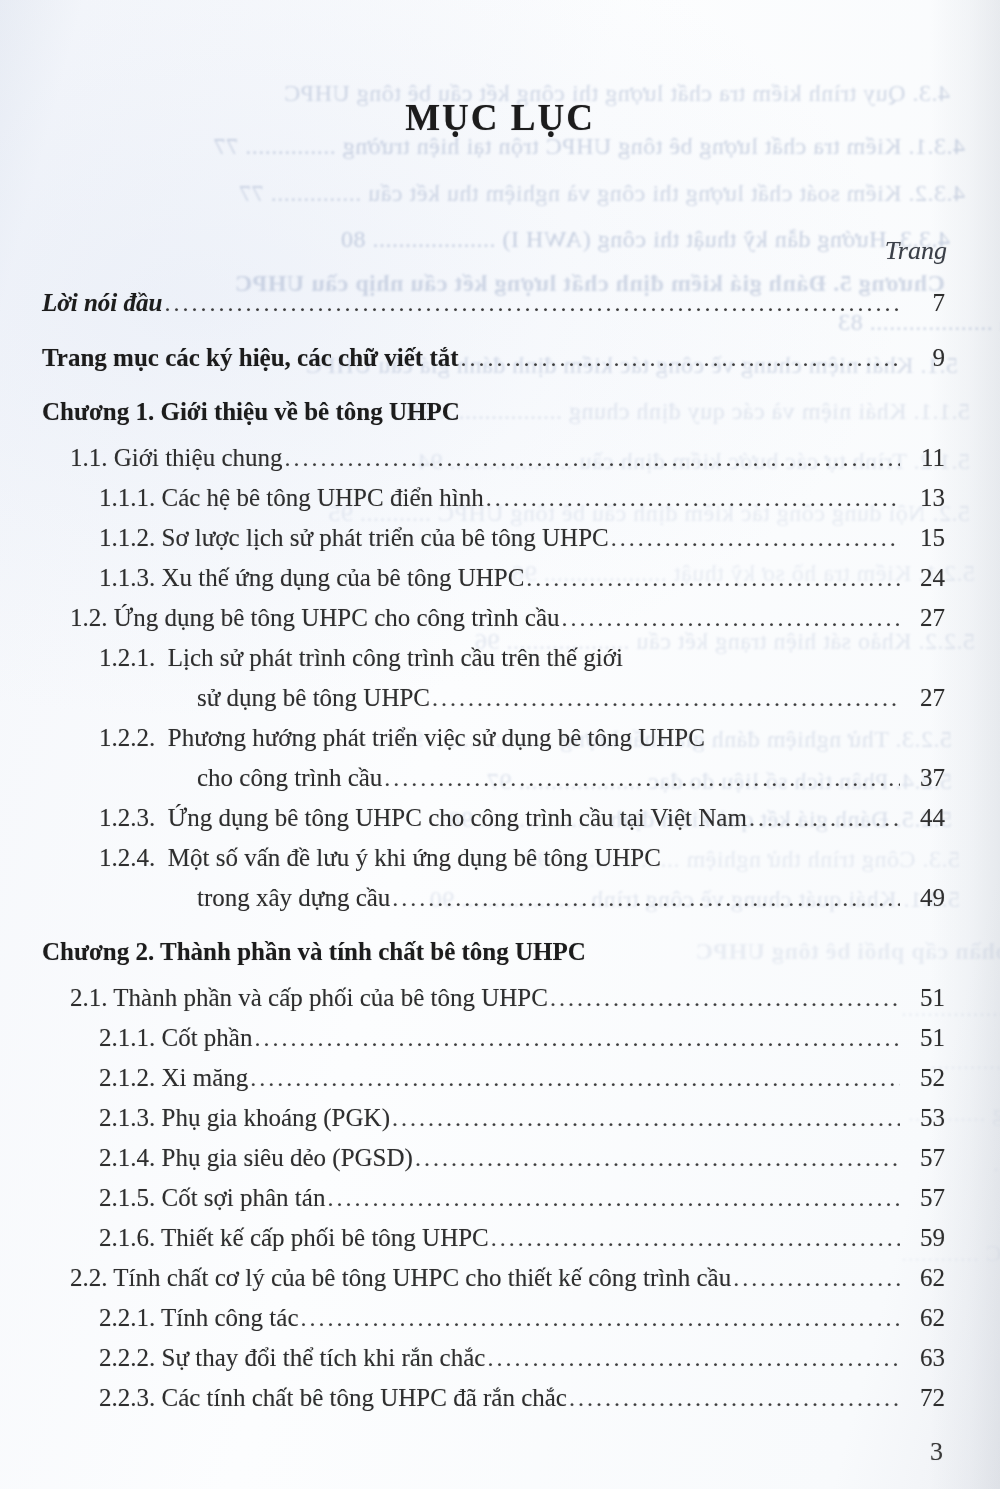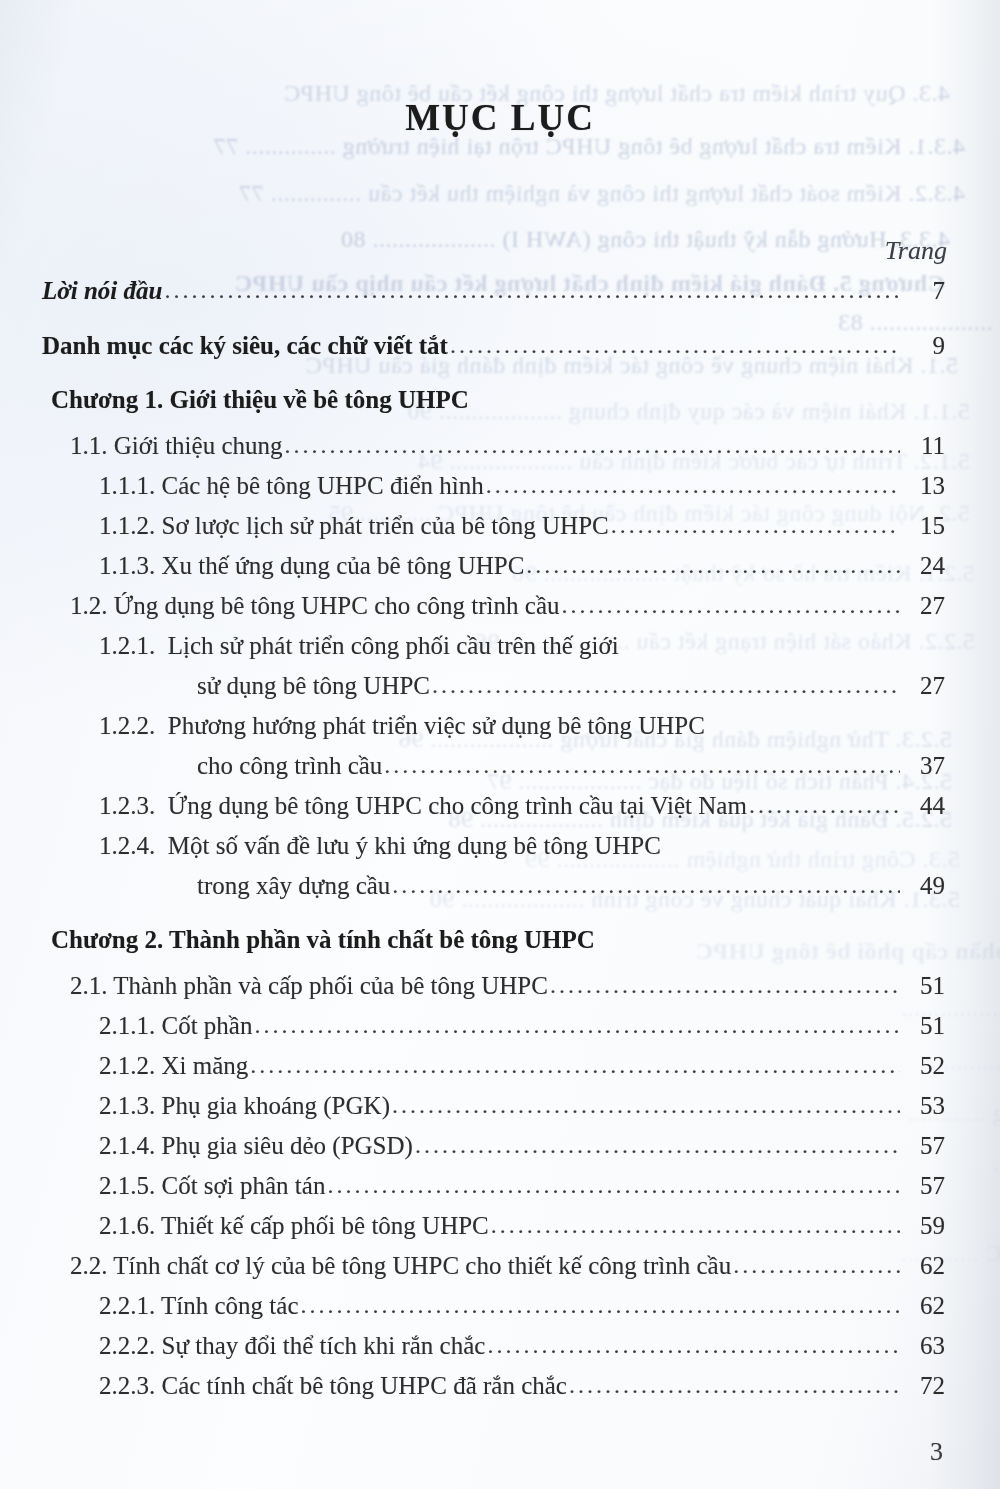--- a/index.html
+++ b/index.html
@@ -50,40 +50,40 @@
   .trang-label{
     position:absolute;top:224px;right:53px;
     font-size:26px;font-style:italic;color:#3a3f48;
     text-shadow:0 0 1px rgba(40,40,40,0.30);
     margin-top:12px;
   }
   .toc-list{
     position:absolute;top:262px;left:42px;right:55px;
   }
   .row{
-    display:flex;align-items:flex-start;
+    display:flex;align-items:flex-end;
     height:40px;
     font-size:25px;color:var(--text);
     white-space:nowrap;
     text-shadow:0 0 1px rgba(40,40,40,0.28);
   }
   .row .txt{flex:0 0 auto;}
   .row .dots{
     flex:1 1 auto;overflow:hidden;
     letter-spacing:3px;
     font-size:24px;
     color:#3c3c3c;
     margin-left:2px;margin-right:3px;
   }
   .row .pg{flex:0 0 auto;min-width:42px;text-align:right;}
   .front-italic{margin-top:15px;}
   .front-italic > .txt{font-weight:700;font-style:italic;color:var(--bold);}
   .front-bold{margin-top:15px;}
   .front-bold > .txt{font-weight:700;color:var(--bold);}
-  .chapter{margin-top:14px;margin-bottom:6px;margin-left:9px;}
+  .chapter{margin-top:14px;margin-bottom:6px;}
   .chapter > .txt{font-weight:700;color:var(--bold);}
   .l1{padding-left:28px;}
   .l2{padding-left:57px;}
   .row.cont{padding-left:155px;}
   .folio{
     position:absolute;right:57px;bottom:22px;
     font-size:26px;color:#3a3a3a;
     text-shadow:0 0 1px rgba(40,40,40,0.3);
   }
 </style>
@@ -122,21 +122,21 @@
   <div class="content">
     <div class="doc-title">MỤC LỤC</div>
     <div class="trang-label">Trang</div>
     <div class="toc-list">
         <div class="row front-italic">
           <span class="txt">Lời nói đầu</span>
           <span class="dots">............................................................................................................................................................................................................................</span>
           <span class="pg">7</span>
         </div>
         <div class="row front-bold">
-          <span class="txt">Danh mục các ký siêu, các chữ viết tắt</span>
+          <span class="txt">Trang mục các ký hiệu, các chữ viết tắt</span>
           <span class="dots">............................................................................................................................................................................................................................</span>
           <span class="pg">9</span>
         </div>
         <div class="row chapter">
           <span class="txt">Chương 1. Giới thiệu về bê tông UHPC</span>
         </div>
         <div class="row l1">
           <span class="txt">1.1. Giới thiệu chung</span>
           <span class="dots">............................................................................................................................................................................................................................</span>
           <span class="pg">11</span>
@@ -155,21 +155,21 @@
           <span class="txt">1.1.3. Xu thế ứng dụng của bê tông UHPC</span>
           <span class="dots">............................................................................................................................................................................................................................</span>
           <span class="pg">24</span>
         </div>
         <div class="row l1">
           <span class="txt">1.2. Ứng dụng bê tông UHPC cho công trình cầu</span>
           <span class="dots">............................................................................................................................................................................................................................</span>
           <span class="pg">27</span>
         </div>
         <div class="row l2">
-          <span class="txt">1.2.1. Lịch sử phát triển công phối cầu trên thế giới</span>
+          <span class="txt">1.2.1. Lịch sử phát trình công trình cầu trên thế giới</span>
         </div>
         <div class="row l2 cont">
           <span class="txt">sử dụng bê tông UHPC</span>
           <span class="dots">............................................................................................................................................................................................................................</span>
           <span class="pg">27</span>
         </div>
         <div class="row l2">
           <span class="txt">1.2.2. Phương hướng phát triển việc sử dụng bê tông UHPC</span>
         </div>
         <div class="row l2 cont">

